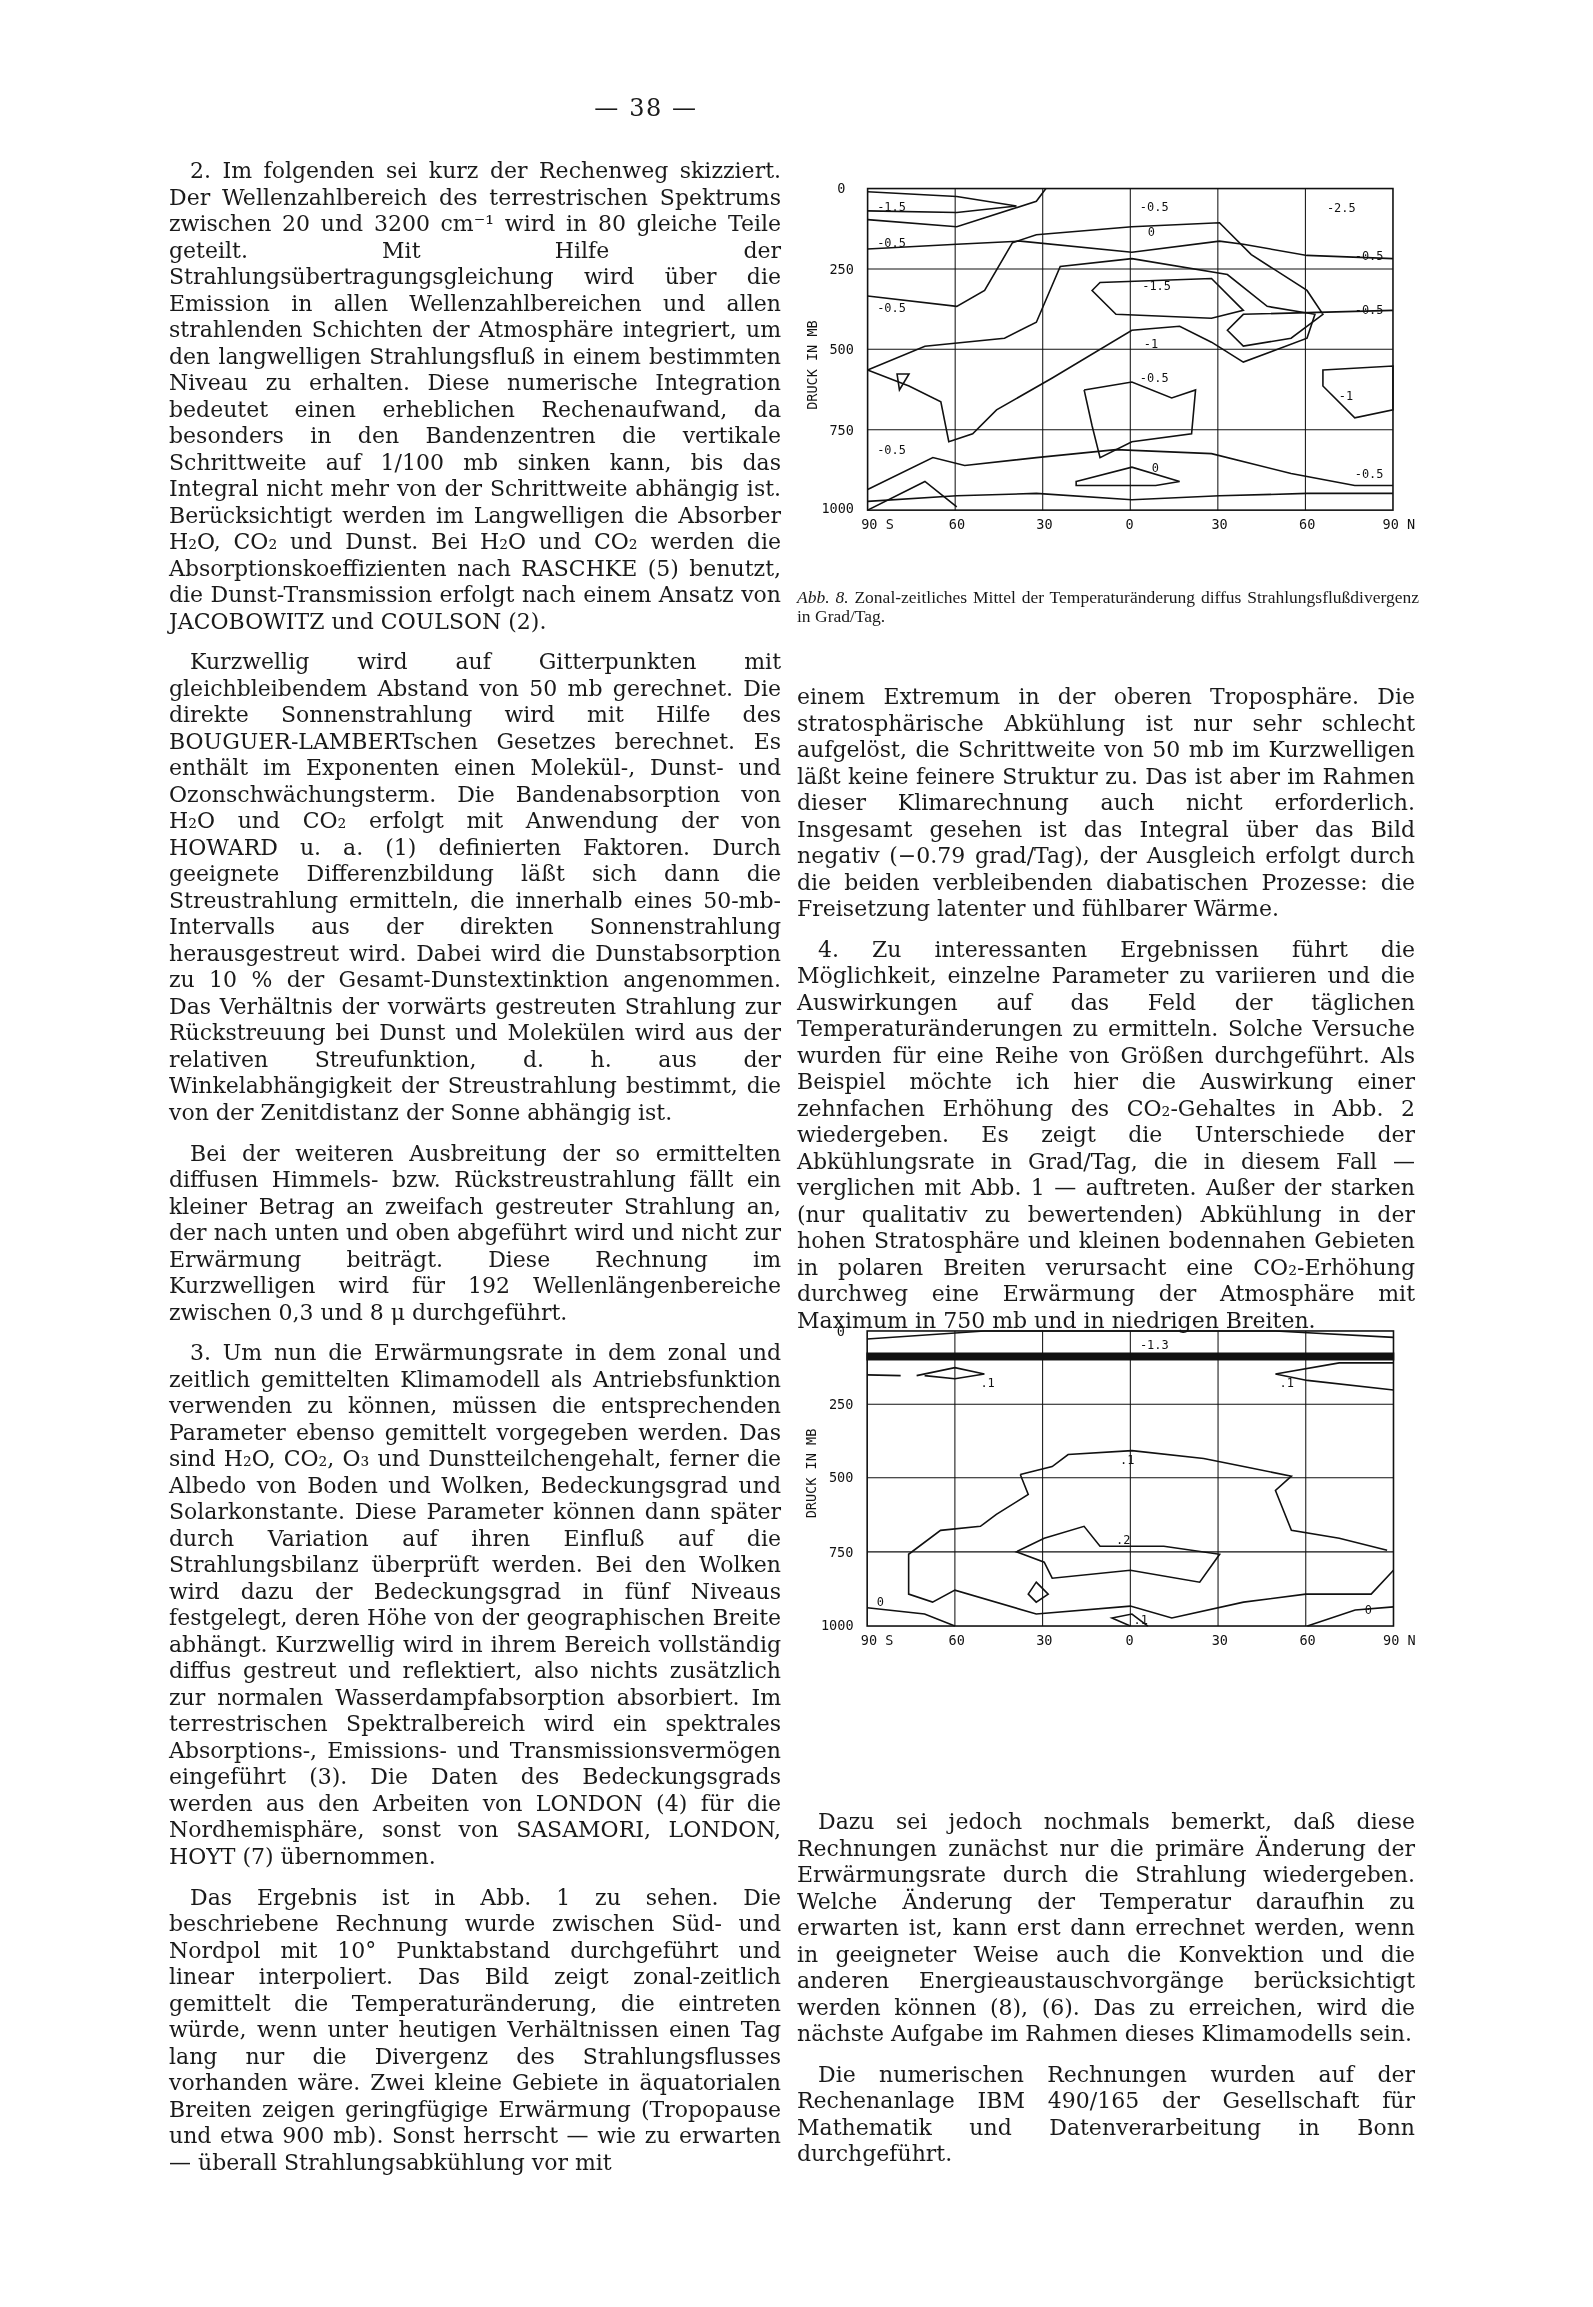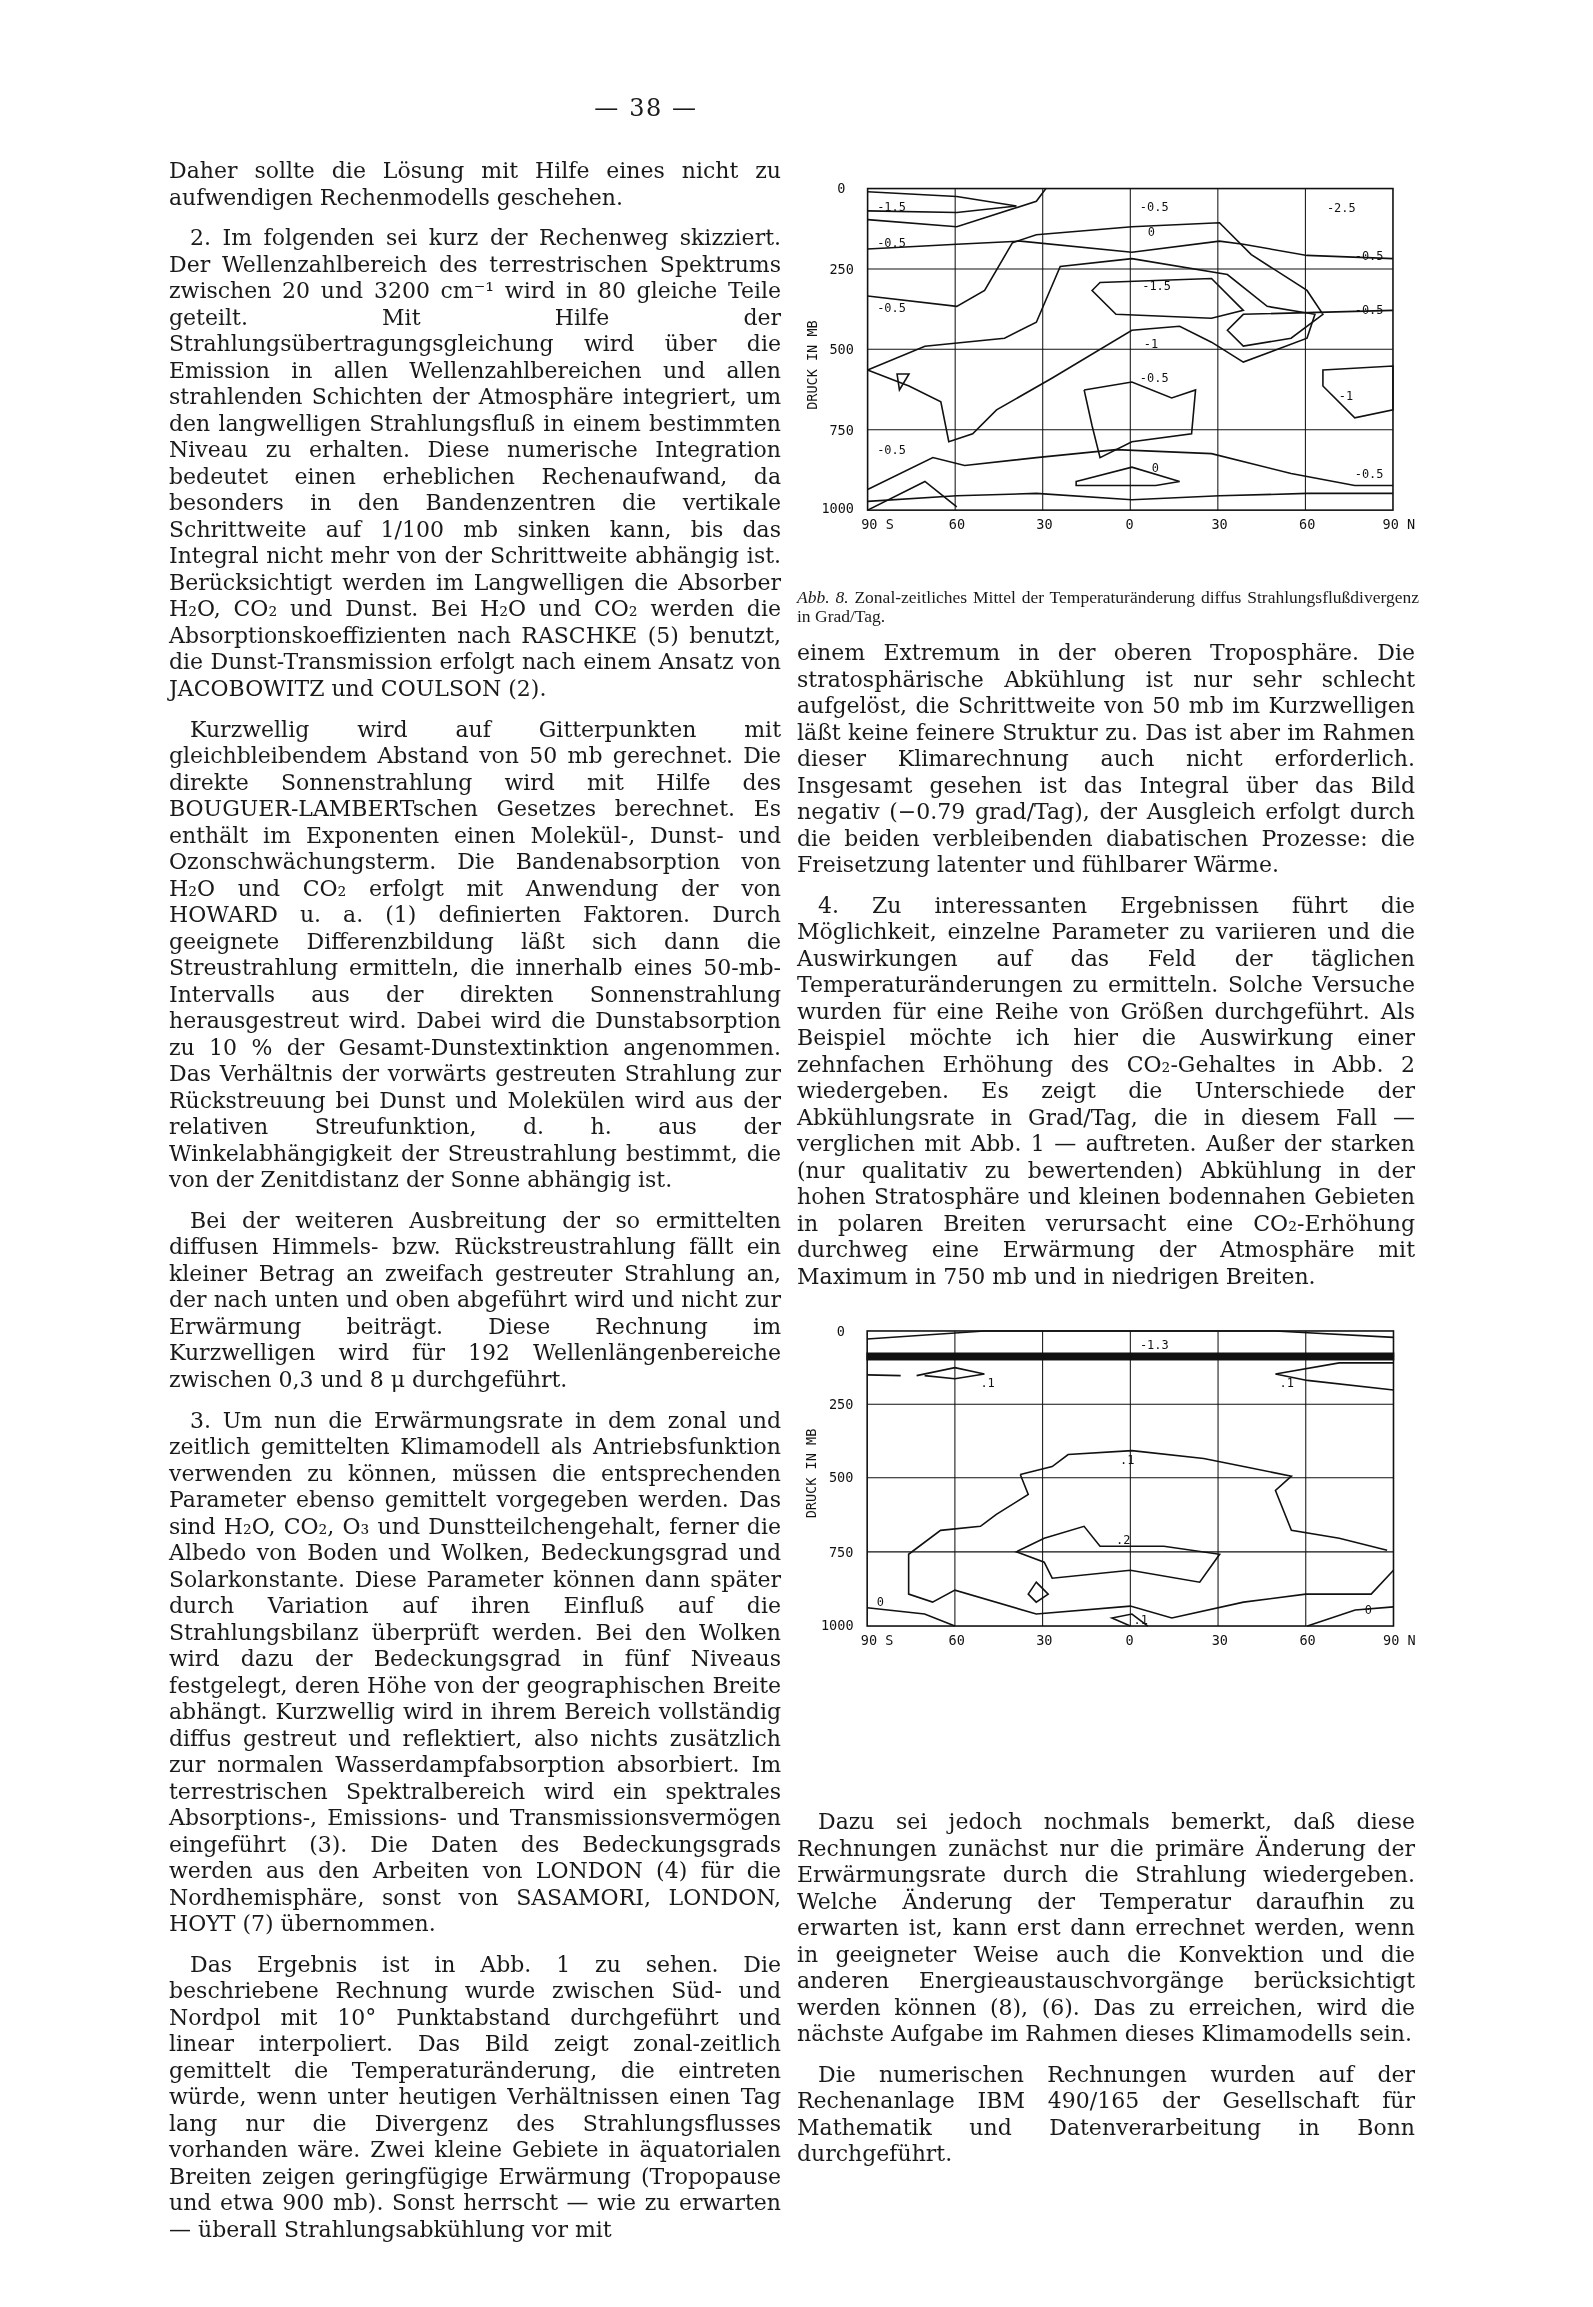--- a/index.html
+++ b/index.html
@@ -20,21 +20,20 @@
              text-align: justify; margin-top: 8px; }
   .caption .abb { font-style: italic; }
   svg text { font-family: "DejaVu Sans Mono", "Liberation Mono", monospace; }
 </style>
 </head>
 <body>
 
 <div class="page-number">— 38 —</div>
 
 <div class="col col-left">
-  <p>Daher sollte die Lösung mit Hilfe eines nicht zu aufwendigen Rechenmodells geschehen.</p>
   <p class="indent">2. Im folgenden sei kurz der Rechenweg skizziert. Der Wellenzahlbereich des terrestrischen Spektrums zwischen 20 und 3200 cm⁻¹ wird in 80 gleiche Teile geteilt. Mit Hilfe der Strahlungsübertragungsgleichung wird über die Emission in allen Wellenzahlbereichen und allen strahlenden Schichten der Atmosphäre integriert, um den langwelligen Strahlungsfluß in einem bestimmten Niveau zu erhalten. Diese numerische Integration bedeutet einen erheblichen Rechenaufwand, da besonders in den Bandenzentren die vertikale Schrittweite auf 1/100 mb sinken kann, bis das Integral nicht mehr von der Schrittweite abhängig ist. Berücksichtigt werden im Langwelligen die Absorber H₂O, CO₂ und Dunst. Bei H₂O und CO₂ werden die Absorptionskoeffizienten nach RASCHKE (5) benutzt, die Dunst-Transmission erfolgt nach einem Ansatz von JACOBOWITZ und COULSON (2).</p>
   <p class="indent">Kurzwellig wird auf Gitterpunkten mit gleichbleibendem Abstand von 50 mb gerechnet. Die direkte Sonnenstrahlung wird mit Hilfe des BOUGUER-LAMBERTschen Gesetzes berechnet. Es enthält im Exponenten einen Molekül-, Dunst- und Ozonschwächungsterm. Die Bandenabsorption von H₂O und CO₂ erfolgt mit Anwendung der von HOWARD u. a. (1) definierten Faktoren. Durch geeignete Differenzbildung läßt sich dann die Streustrahlung ermitteln, die innerhalb eines 50-mb-Intervalls aus der direkten Sonnenstrahlung herausgestreut wird. Dabei wird die Dunstabsorption zu 10 % der Gesamt-Dunstextinktion angenommen. Das Verhältnis der vorwärts gestreuten Strahlung zur Rückstreuung bei Dunst und Molekülen wird aus der relativen Streufunktion, d. h. aus der Winkelabhängigkeit der Streustrahlung bestimmt, die von der Zenitdistanz der Sonne abhängig ist.</p>
   <p class="indent">Bei der weiteren Ausbreitung der so ermittelten diffusen Himmels- bzw. Rückstreustrahlung fällt ein kleiner Betrag an zweifach gestreuter Strahlung an, der nach unten und oben abgeführt wird und nicht zur Erwärmung beiträgt. Diese Rechnung im Kurzwelligen wird für 192 Wellenlängenbereiche zwischen 0,3 und 8 μ durchgeführt.</p>
   <p class="indent">3. Um nun die Erwärmungsrate in dem zonal und zeitlich gemittelten Klimamodell als Antriebsfunktion verwenden zu können, müssen die entsprechenden Parameter ebenso gemittelt vorgegeben werden. Das sind H₂O, CO₂, O₃ und Dunstteilchengehalt, ferner die Albedo von Boden und Wolken, Bedeckungsgrad und Solarkonstante. Diese Parameter können dann später durch Variation auf ihren Einfluß auf die Strahlungsbilanz überprüft werden. Bei den Wolken wird dazu der Bedeckungsgrad in fünf Niveaus festgelegt, deren Höhe von der geographischen Breite abhängt. Kurzwellig wird in ihrem Bereich vollständig diffus gestreut und reflektiert, also nichts zusätzlich zur normalen Wasserdampfabsorption absorbiert. Im terrestrischen Spektralbereich wird ein spektrales Absorptions-, Emissions- und Transmissionsvermögen eingeführt (3). Die Daten des Bedeckungsgrads werden aus den Arbeiten von LONDON (4) für die Nordhemisphäre, sonst von SASAMORI, LONDON, HOYT (7) übernommen.</p>
   <p class="indent">Das Ergebnis ist in Abb. 1 zu sehen. Die beschriebene Rechnung wurde zwischen Süd- und Nordpol mit 10° Punktabstand durchgeführt und linear interpoliert. Das Bild zeigt zonal-zeitlich gemittelt die Temperaturänderung, die eintreten würde, wenn unter heutigen Verhältnissen einen Tag lang nur die Divergenz des Strahlungsflusses vorhanden wäre. Zwei kleine Gebiete in äquatorialen Breiten zeigen geringfügige Erwärmung (Tropopause und etwa 900 mb). Sonst herrscht — wie zu erwarten — überall Strahlungsabkühlung vor mit</p>
 </div>
 
 <div class="figure fig1">
   <svg width="622" height="398" viewBox="0 0 780 500">
     <g stroke="#111" fill="none" stroke-width="2">
@@ -98,21 +97,21 @@
       <text x="445" y="368">0</text>
       <text x="700" y="375">-0.5</text>
     </g>
   </svg>
   <div class="caption">
     <span class="abb">Abb. 8.</span>
     <span>Zonal-zeitliches Mittel der Temperaturänderung diffus Strahlungsflußdivergenz in Grad/Tag.</span>
   </div>
 </div>
 
-<div class="col col-right" style="top:640px;">
+<div class="col col-right" style="top:684px;">
   <p>einem Extremum in der oberen Troposphäre. Die stratosphärische Abkühlung ist nur sehr schlecht aufgelöst, die Schrittweite von 50 mb im Kurzwelligen läßt keine feinere Struktur zu. Das ist aber im Rahmen dieser Klimarechnung auch nicht erforderlich. Insgesamt gesehen ist das Integral über das Bild negativ (−0.79 grad/Tag), der Ausgleich erfolgt durch die beiden verbleibenden diabatischen Prozesse: die Freisetzung latenter und fühlbarer Wärme.</p>
   <p class="indent">4. Zu interessanten Ergebnissen führt die Möglichkeit, einzelne Parameter zu variieren und die Auswirkungen auf das Feld der täglichen Temperaturänderungen zu ermitteln. Solche Versuche wurden für eine Reihe von Größen durchgeführt. Als Beispiel möchte ich hier die Auswirkung einer zehnfachen Erhöhung des CO₂-Gehaltes in Abb. 2 wiedergeben. Es zeigt die Unterschiede der Abkühlungsrate in Grad/Tag, die in diesem Fall — verglichen mit Abb. 1 — auftreten. Außer der starken (nur qualitativ zu bewertenden) Abkühlung in der hohen Stratosphäre und kleinen bodennahen Gebieten in polaren Breiten verursacht eine CO₂-Erhöhung durchweg eine Erwärmung der Atmosphäre mit Maximum in 750 mb und in niedrigen Breiten.</p>
 </div>
 
 <div class="figure fig2">
   <svg width="622" height="343" viewBox="0 0 780 430">
     <g stroke="#111" fill="none" stroke-width="2">
       <rect x="88" y="30" width="660" height="370"></rect>
       <rect x="88" y="58" width="660" height="8" fill="#111"></rect>
       <line x1="88" y1="122" x2="748" y2="122" stroke-width="1.3"></line>

